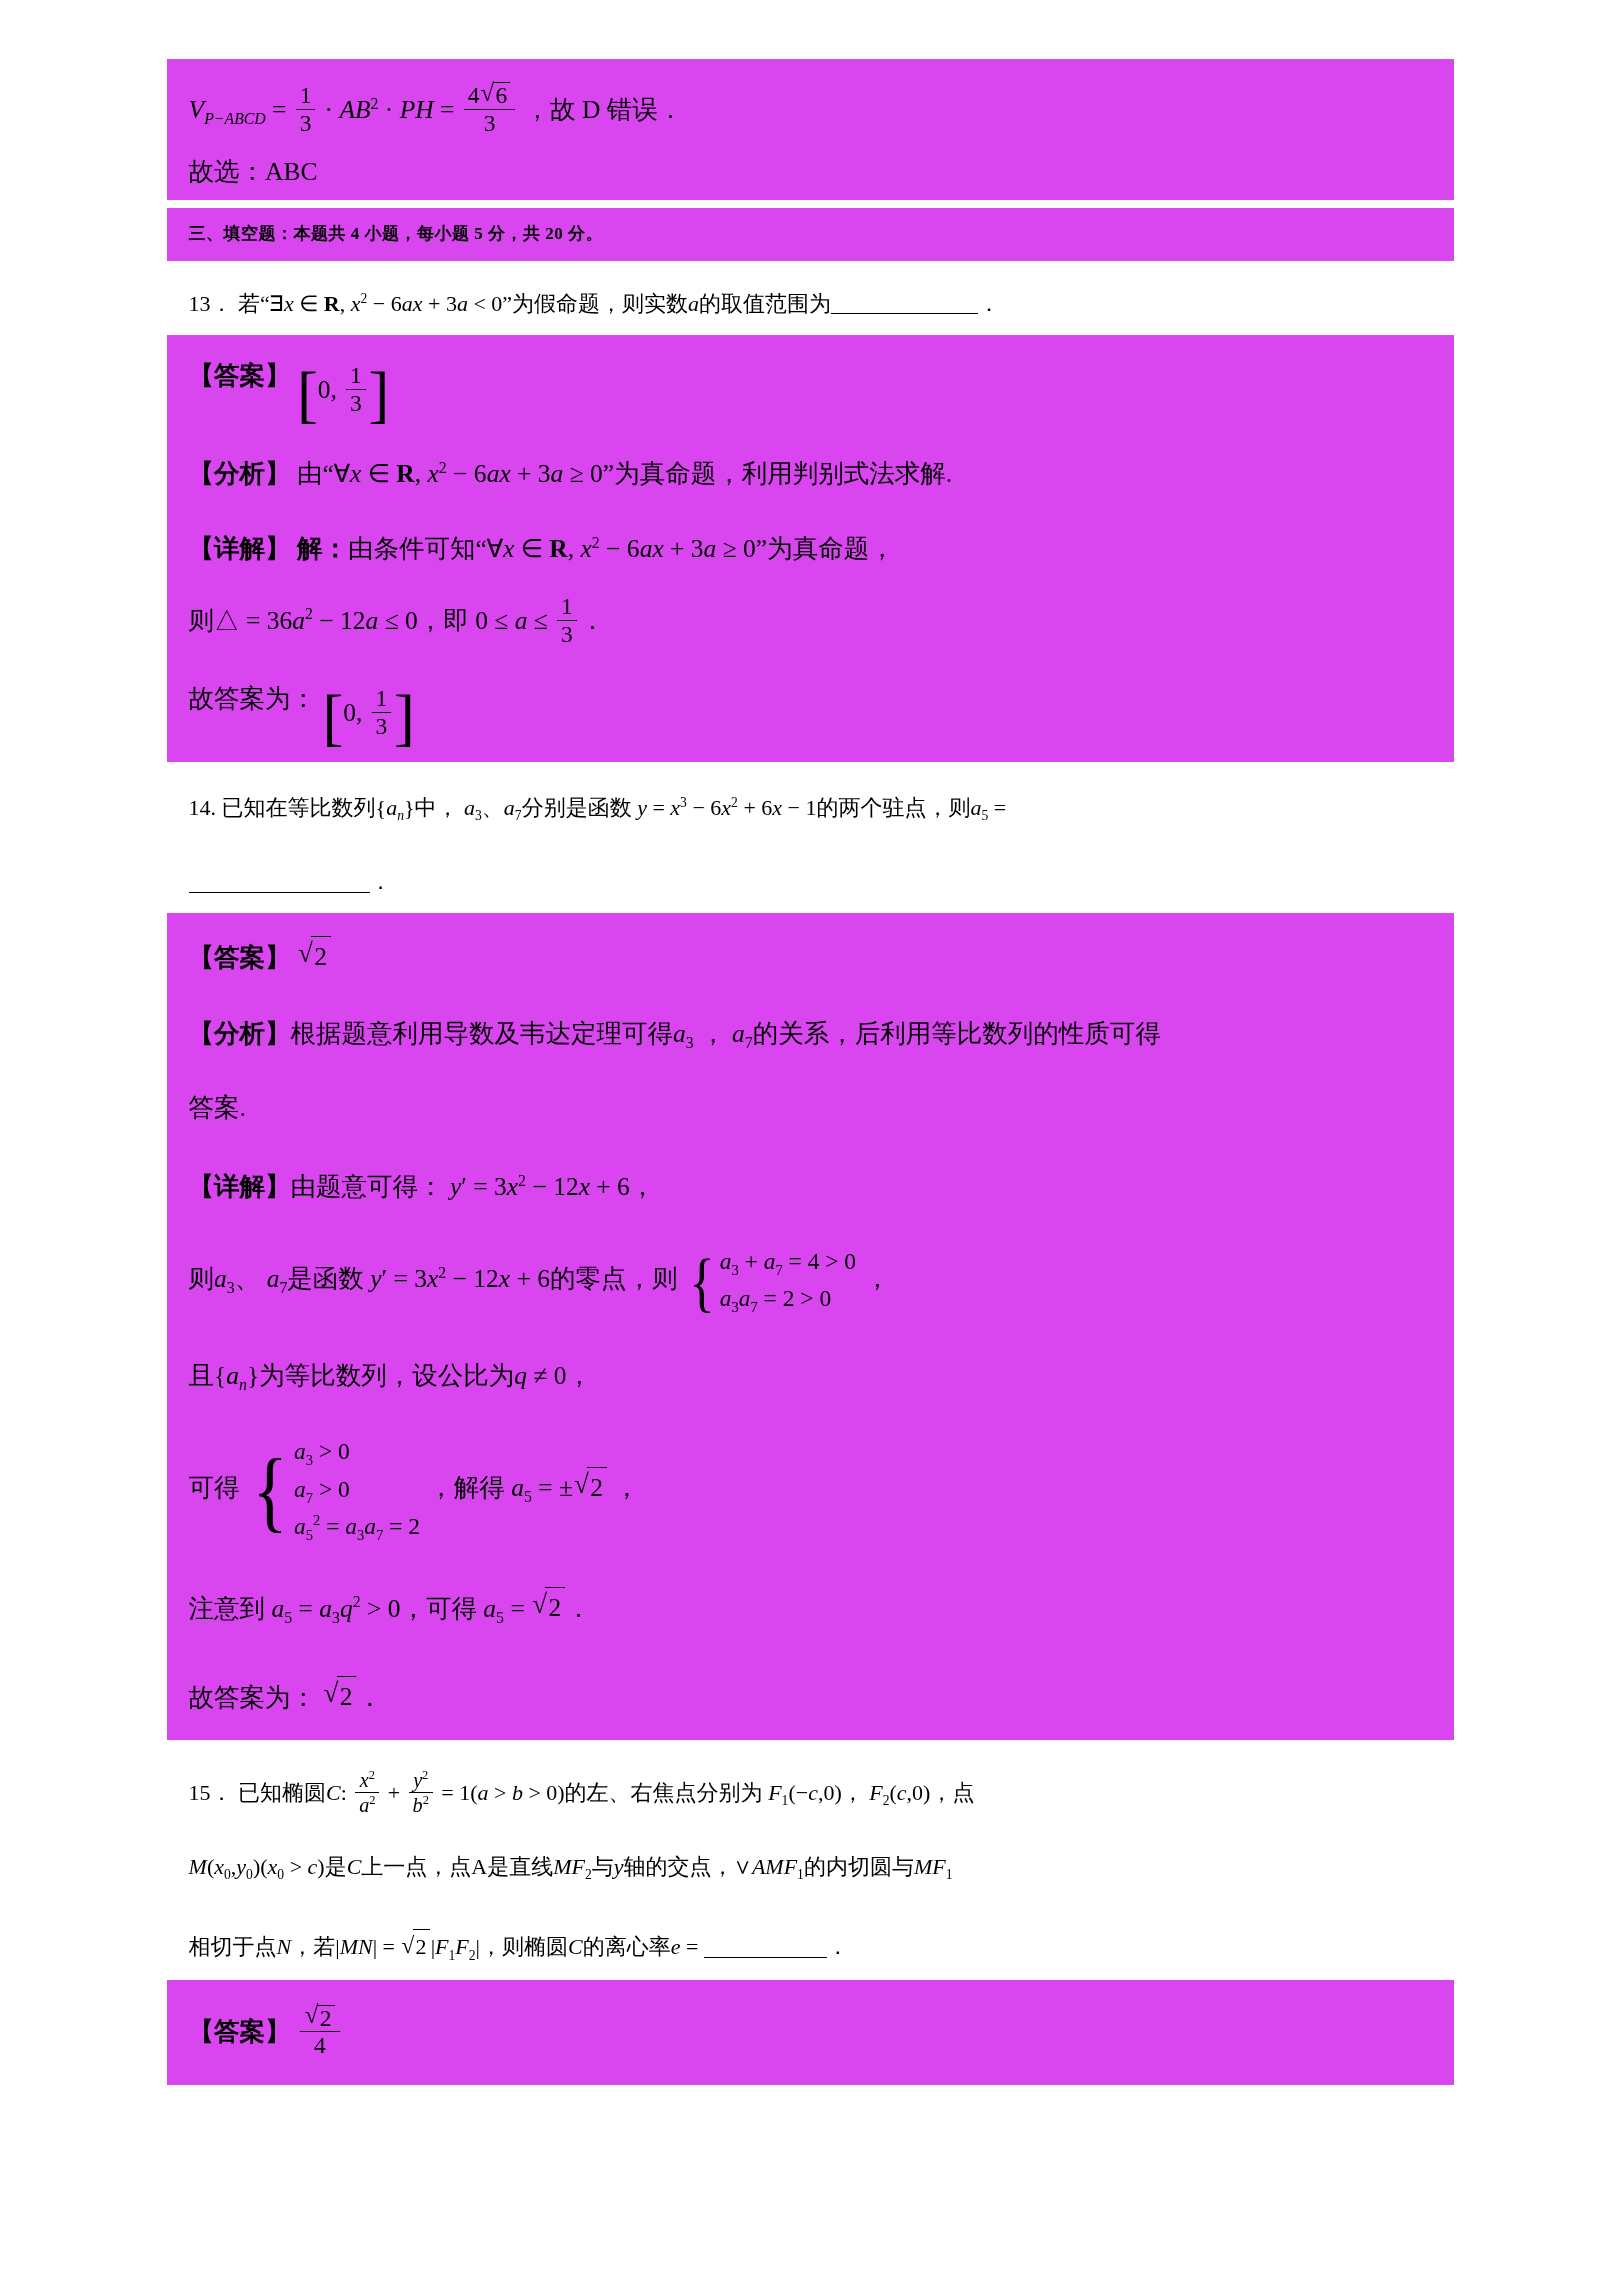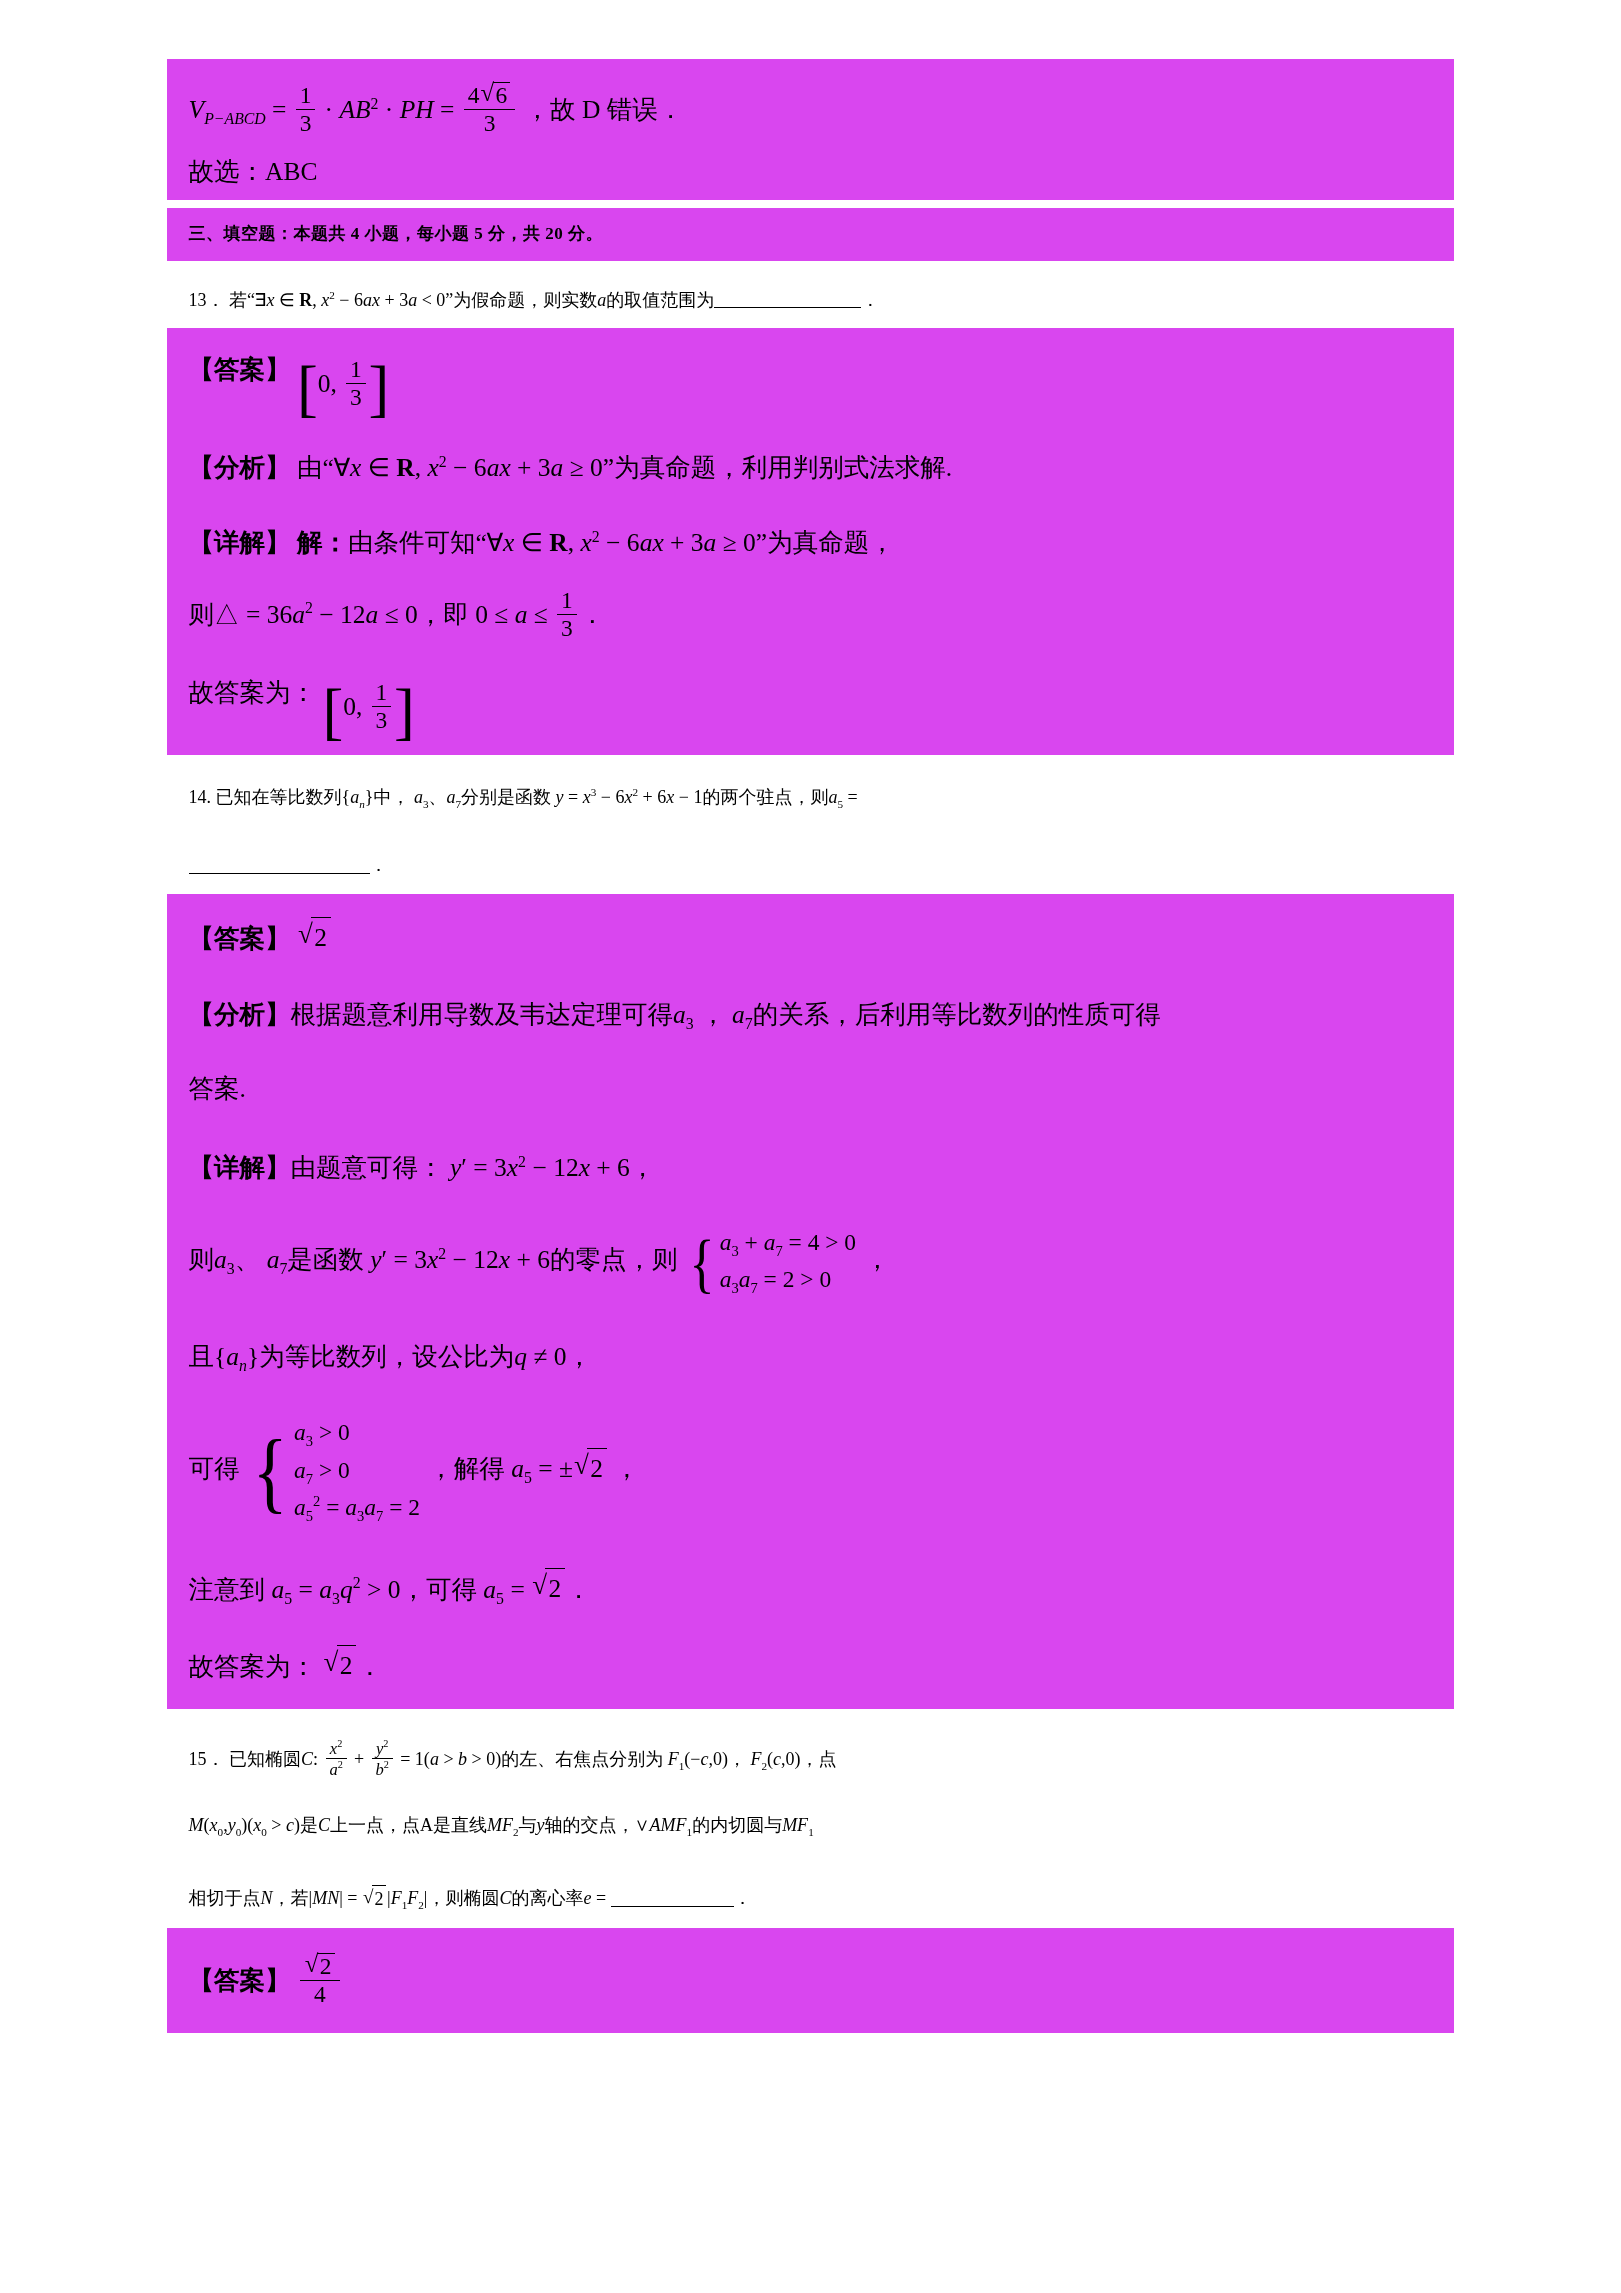--- a/index.html
+++ b/index.html
@@ -21,21 +21,21 @@
     font-size:25.5px;
     line-height:1.55;
   }
   .shaded{background:#d946ef;}
   .plain{background:#ffffff;}
   .sec-head{
     font-weight:bold;
     font-size:17px;
     letter-spacing:0.5px;
   }
-  .q{font-size:18px;}
+  .q{font-size:22px;}
   .tag{font-weight:bold;}
   .mi{font-style:italic;font-family:"Liberation Serif",serif;}
   .mb{font-weight:bold;font-family:"Liberation Serif",serif;}
   sup,sub{font-size:62%;}
   
   .frac{
     display:inline-block;
     vertical-align:-0.55em;
     text-align:center;
     font-size:0.92em;
@@ -185,21 +185,21 @@
           <span style="display:block"><span class="mi">a</span><sub>5</sub><sup>2</sup> = <span class="mi">a</span><sub>3</sub><span class="mi">a</span><sub>7</sub> = 2</span>
         </span>
       </span>
       ，解得 <span class="mi">a</span><sub>5</sub> = ±<span class="sqrt"><span class="rad">2</span></span> ，
     </div>
 
     <div style="margin-top:39px;">
       注意到 <span class="mi">a</span><sub>5</sub> = <span class="mi">a</span><sub>3</sub><span class="mi">q</span><sup>2</sup> &gt; 0，可得 <span class="mi">a</span><sub>5</sub> = <span class="sqrt"><span class="rad">2</span></span>．
     </div>
 
-    <div style="margin-top:33px;">
+    <div style="margin-top:45px;">
       <span>故答案为：</span>
       <span class="sqrt"><span class="rad">2</span></span>．
     </div>
   </div>
 
   <div class="row plain q" style="padding-top:29px;">
     <div class="tall">
       <span>15．</span>
       已知椭圆<span class="mi">C</span>:
       <span class="frac"><span class="n"><span class="mi">x</span><sup>2</sup></span><span class="d"><span class="mi">a</span><sup>2</sup></span></span>

